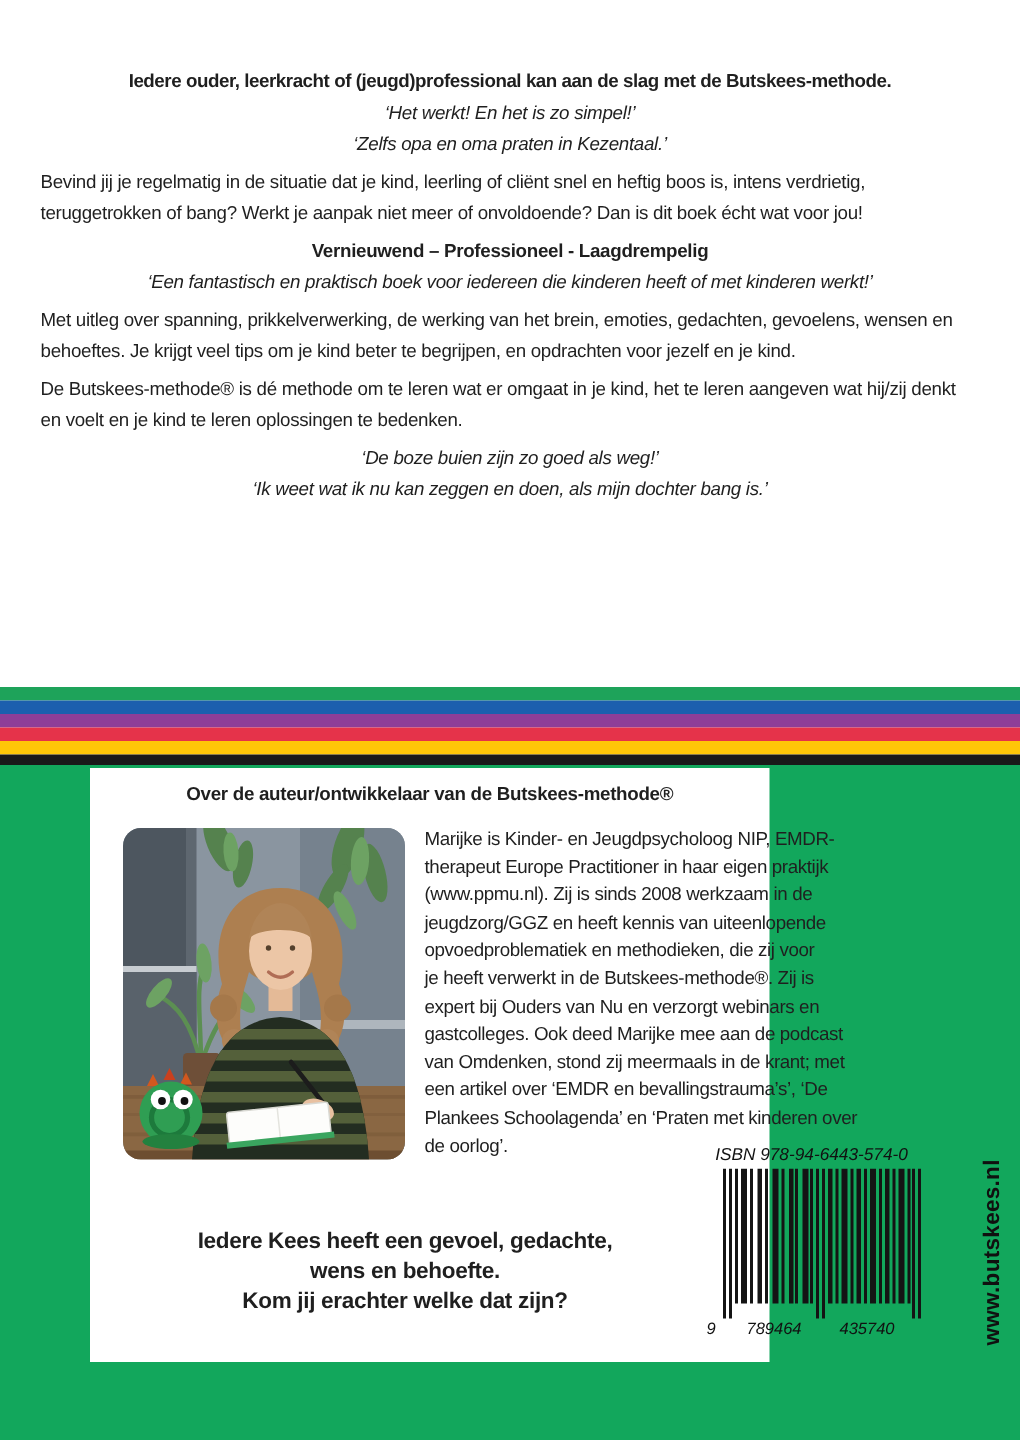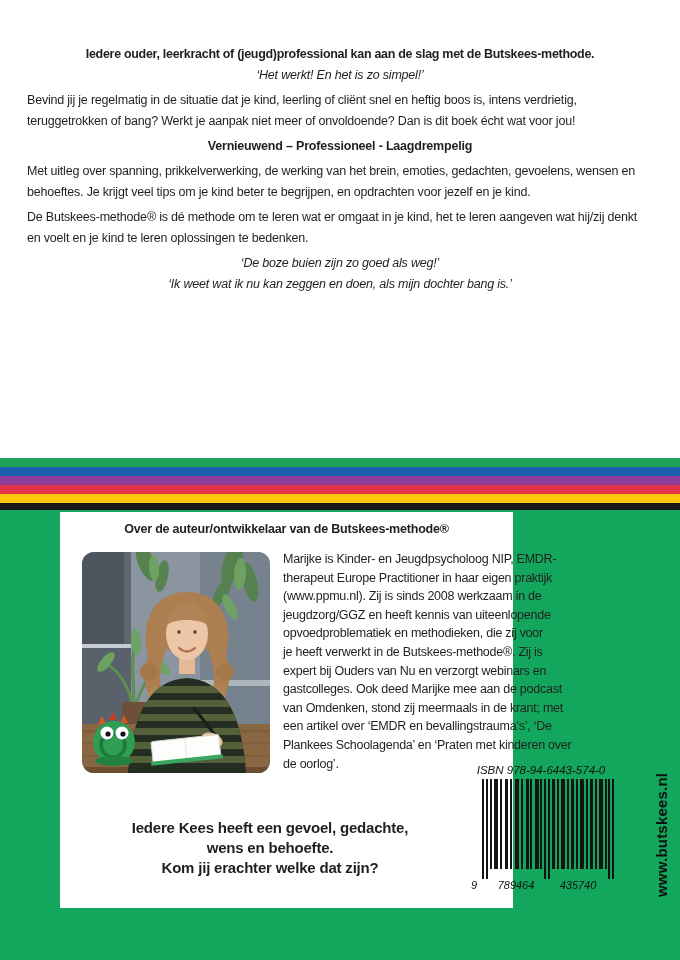--- a/index.html
+++ b/index.html
@@ -44,22 +44,24 @@
   .barcode-digits{font-size:11px;fill:#111;font-family:"Liberation Sans",sans-serif;}
 </style>
 </head>
 <body>
 
 <div class="page">
 
   <section class="top-section">
     <p class="headline">Iedere ouder, leerkracht of (jeugd)professional kan aan de slag met de Butskees-methode.</p>
     <p class="quote">‘Het werkt! En het is zo simpel!’</p>
+    <p class="quote">‘Zelfs opa en oma praten in Kezentaal.’</p>
     <p class="gap">Bevind jij je regelmatig in de situatie dat je kind, leerling of cliënt snel en heftig boos is, intens verdrietig, teruggetrokken of bang? Werkt je aanpak niet meer of onvoldoende? Dan is dit boek écht wat voor jou!</p>
     <p class="subhead gap">Vernieuwend – Professioneel - Laagdrempelig</p>
+    <p class="quote">‘Een fantastisch en praktisch boek voor iedereen die kinderen heeft of met kinderen werkt!’</p>
     <p class="gap">Met uitleg over spanning, prikkelverwerking, de werking van het brein, emoties, gedachten, gevoelens, wensen en behoeftes. Je krijgt veel tips om je kind beter te begrijpen, en opdrachten voor jezelf en je kind.</p>
     <p class="gap">De Butskees-methode® is dé methode om te leren wat er omgaat in je kind, het te leren aangeven wat hij/zij denkt en voelt en je kind te leren oplossingen te bedenken.</p>
     <p class="quote gap">‘De boze buien zijn zo goed als weg!’</p>
     <p class="quote">‘Ik weet wat ik nu kan zeggen en doen, als mijn dochter bang is.’</p>
   </section>
 
   <div class="stripes">
     <div class="stripe green"></div>
     <div class="stripe blue"></div>
     <div class="stripe purple"></div>

